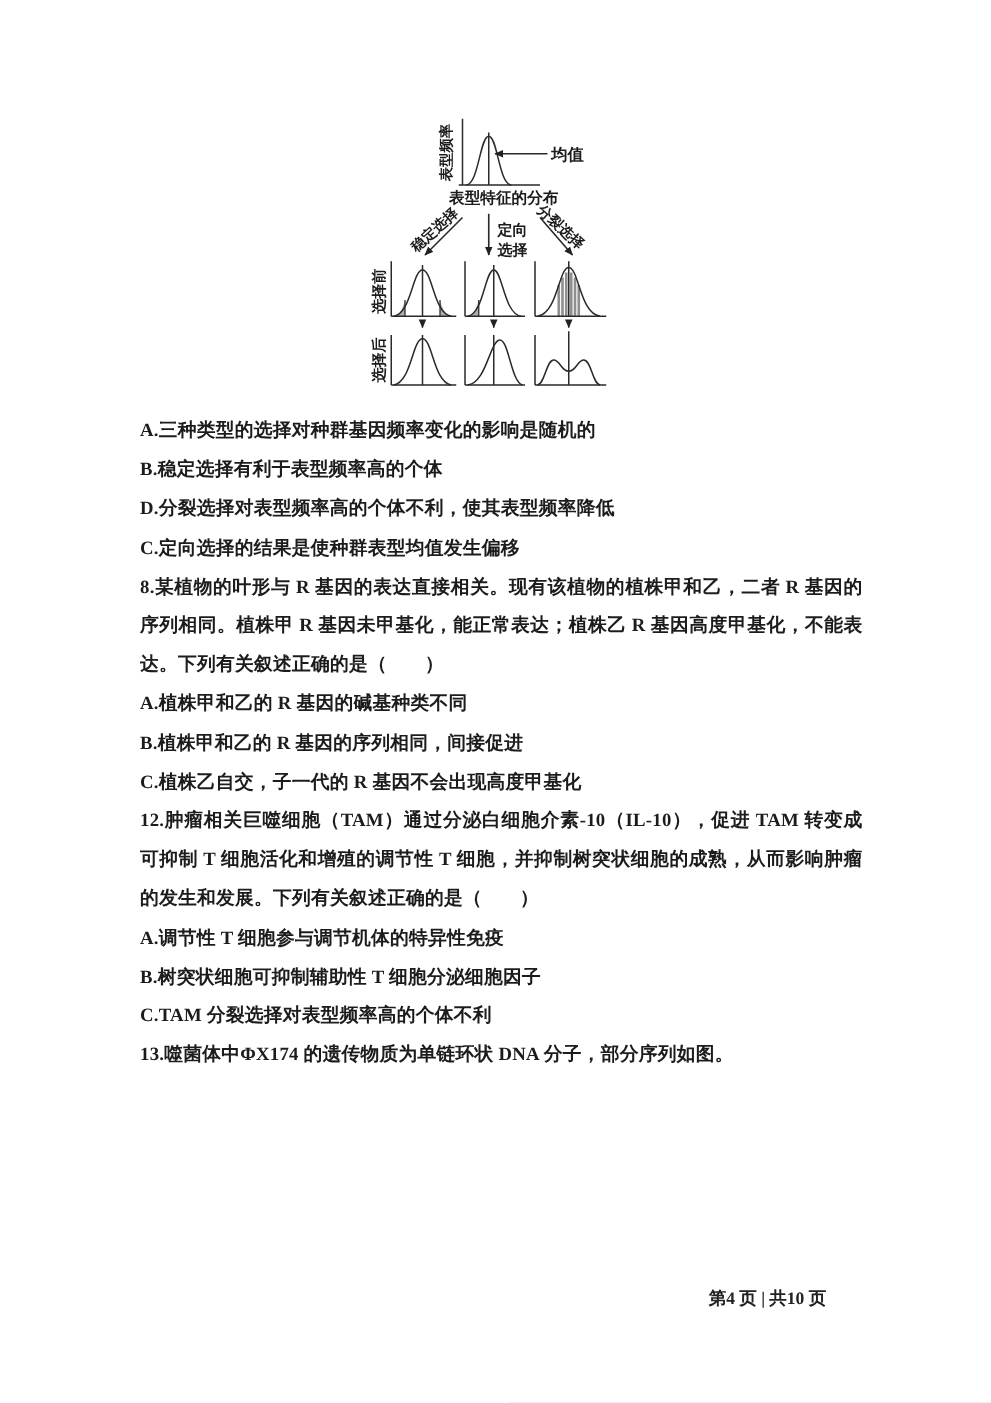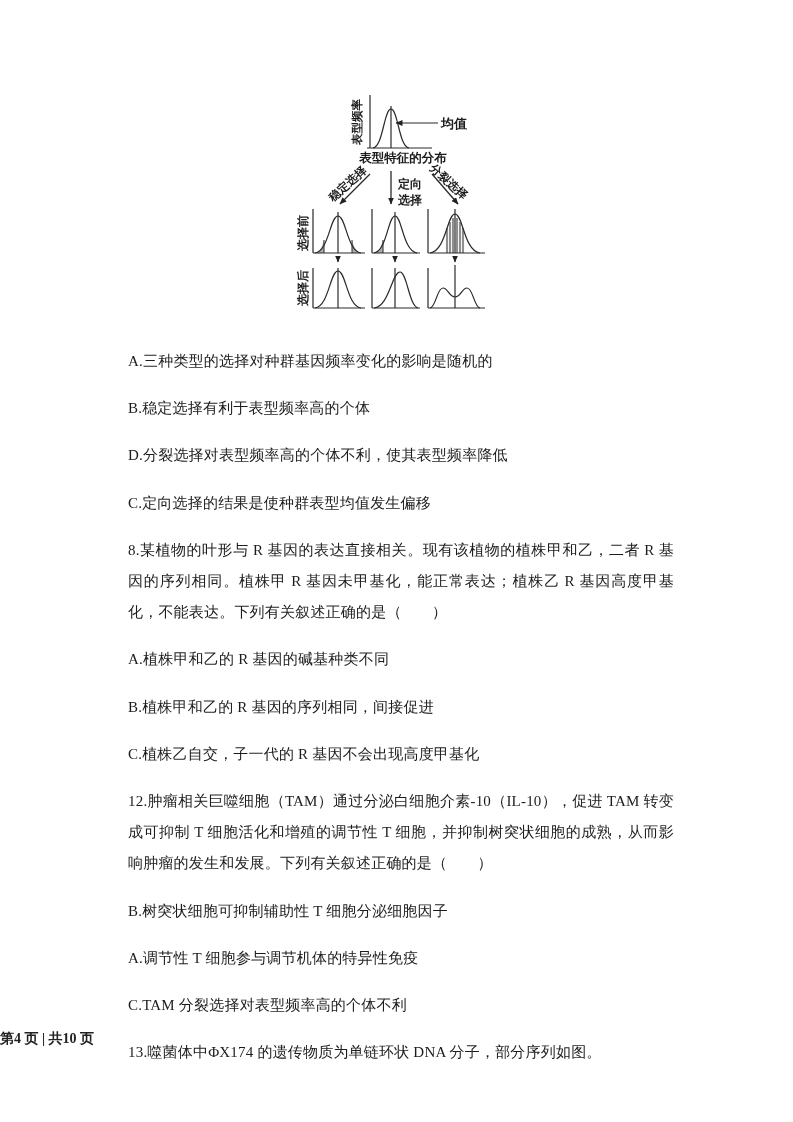--- a/index.html
+++ b/index.html
@@ -19,30 +19,30 @@
   .figure-wrap svg { display:block; }
   .figure-wrap text {
     font-family:"Liberation Serif","DejaVu Serif",serif;
     font-weight:600;
     fill:#1c1c1c;
   }
   .content {
     position:absolute; left:112px; top:330px; width:578px;
   }
   .content p {
-    margin:16px;
+    margin:0;
     font-size:15px;
     line-height:31.2px;
-    font-weight:400;
+    font-weight:700;
     text-align:justify;
     letter-spacing:0.2px;
   }
   .footer {
     position:absolute; left:0; top:1030px; width:661px;
-    text-align:left;
+    text-align:right;
     font-size:14px;
     font-weight:600;
     color:#222;
   }
 </style>
 </head>
 <body>
 
 <div class="page">
 
@@ -132,22 +132,22 @@
   <div class="content">
     <p>A.三种类型的选择对种群基因频率变化的影响是随机的</p>
     <p>B.稳定选择有利于表型频率高的个体</p>
     <p>D.分裂选择对表型频率高的个体不利，使其表型频率降低</p>
     <p>C.定向选择的结果是使种群表型均值发生偏移</p>
     <p>8.某植物的叶形与 R 基因的表达直接相关。现有该植物的植株甲和乙，二者 R 基因的序列相同。植株甲 R 基因未甲基化，能正常表达；植株乙 R 基因高度甲基化，不能表达。下列有关叙述正确的是（　　）</p>
     <p>A.植株甲和乙的 R 基因的碱基种类不同</p>
     <p>B.植株甲和乙的 R 基因的序列相同，间接促进</p>
     <p>C.植株乙自交，子一代的 R 基因不会出现高度甲基化</p>
     <p>12.肿瘤相关巨噬细胞（TAM）通过分泌白细胞介素-10（IL-10），促进 TAM 转变成可抑制 T 细胞活化和增殖的调节性 T 细胞，并抑制树突状细胞的成熟，从而影响肿瘤的发生和发展。下列有关叙述正确的是（　　）</p>
+    <p>A.调节性 T 细胞参与调节机体的特异性免疫</p>
     <p>B.树突状细胞可抑制辅助性 T 细胞分泌细胞因子</p>
-    <p>A.调节性 T 细胞参与调节机体的特异性免疫</p>
     <p>C.TAM 分裂选择对表型频率高的个体不利</p>
     <p>13.噬菌体中ΦX174 的遗传物质为单链环状 DNA 分子，部分序列如图。</p>
   </div>
 
   <div class="footer">
     <span>第4 页 | 共10 页</span>
   </div>
 
 </div>
 

